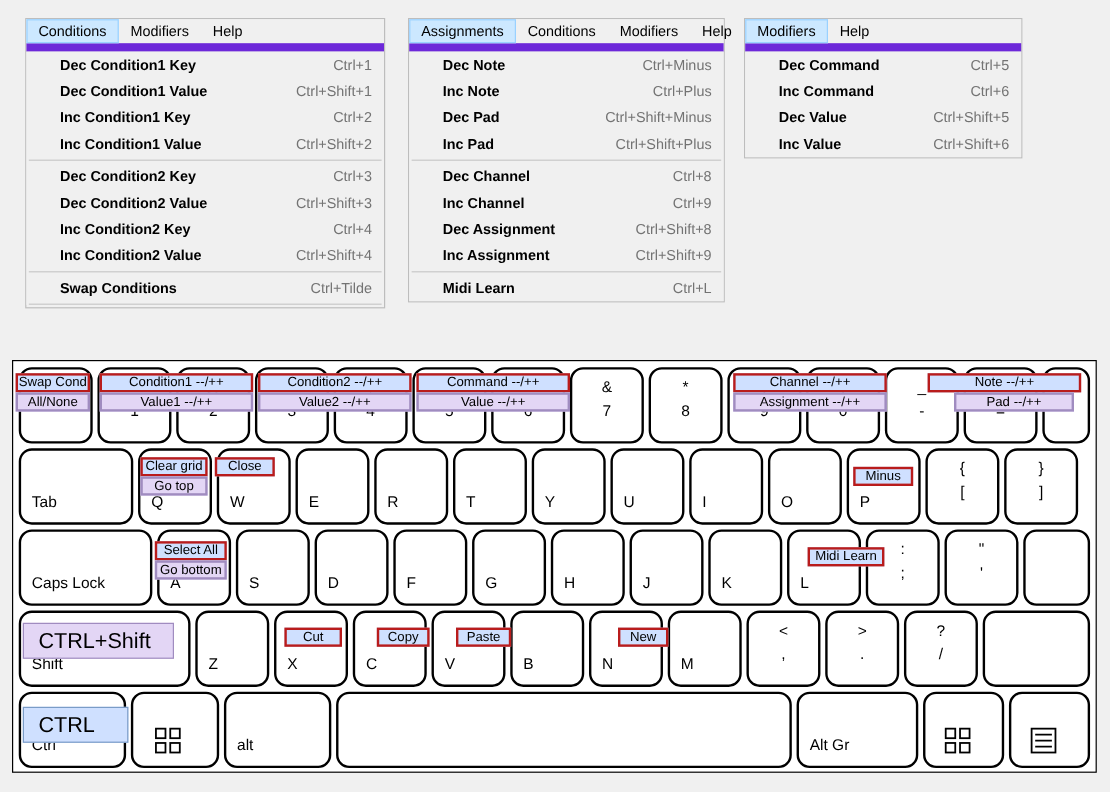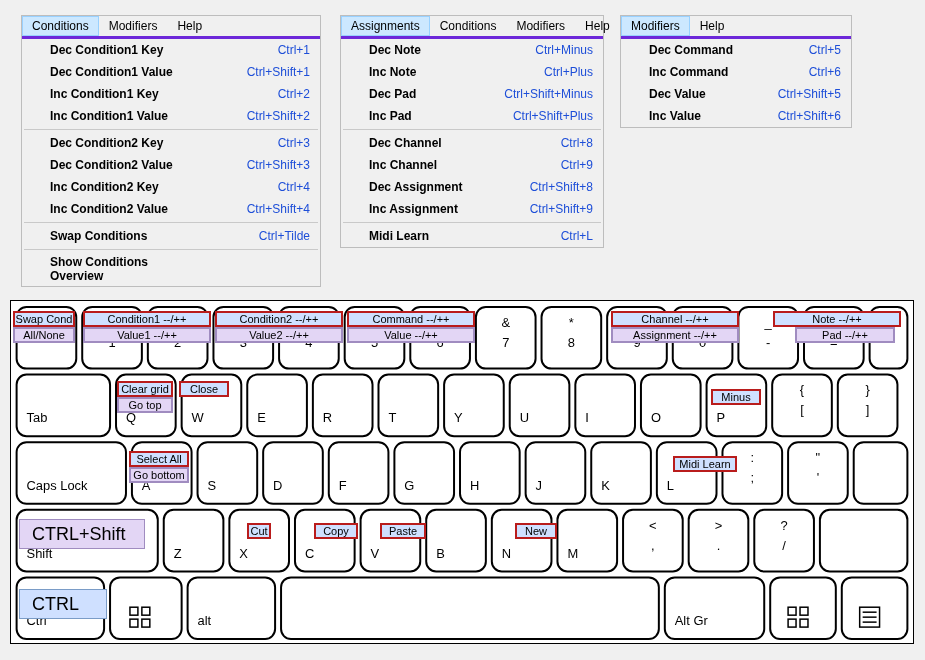--- a/index.html
+++ b/index.html
@@ -13,21 +13,21 @@
     overflow: hidden;
   }
   .menu-block {
     position: absolute;
     background: #f0f0f0;
     border: 1px solid #bdbdbd;
   }
   .menubar {
     display: flex;
     background: #f0f0f0;
-    border-bottom: 3px solid #6d28d9;
+    border-bottom: 7px solid #6d28d9;
   }
   .menubar-item {
     padding: 3px 10px 3px 10px;
     font-size: 12px;
     color: #000;
     cursor: default;
   }
   .menubar-item.selected {
     background: #cce8ff;
     border: 1px solid #99d1ff;
@@ -40,21 +40,21 @@
   .dropdown-row {
     display: flex;
     padding: 3px 10px 3px 28px;
     font-size: 12px;
     color: #000;
     cursor: default;
     min-height: 22px;
     align-items: center;
   }
   .dropdown-row .label { flex: 0 0 140px; font-weight: bold; }
-  .dropdown-row .shortcut { color: #1d4ed8; margin-left: auto; }
+  .dropdown-row .shortcut { color: #737373; margin-left: auto; }
   .dropdown-sep {
     border-top: 1px solid #c9c9c9;
     margin: 2px 2px;
   }
 
   
   #block-conditions { left: 21px; top: 15px; width: 300px; }
   #block-conditions .dropdown-row .label { flex: 0 0 150px; }
   #block-assignments { left: 340px; top: 15px; width: 264px; }
   #block-assignments .dropdown-row .label { flex: 0 0 110px; }
@@ -162,24 +162,20 @@
       <div class="dropdown-row">
         <span class="label">Inc Condition2 Value</span>
         <span class="shortcut">Ctrl+Shift+4</span>
       </div>
       <div class="dropdown-sep"></div>
       <div class="dropdown-row">
         <span class="label">Swap Conditions</span>
         <span class="shortcut">Ctrl+Tilde</span>
       </div>
       <div class="dropdown-sep"></div>
-      <div class="dropdown-row">
-        <span class="label">Show Conditions Overview</span>
-        <span class="shortcut"></span>
-      </div>
     </div>
 </div>
 
 <div class="menu-block" id="block-assignments">
   <div class="menubar">
     <div class="menubar-item selected">Assignments</div>
     <div class="menubar-item">Conditions</div>
     <div class="menubar-item">Modifiers</div>
     <div class="menubar-item">Help</div>
   </div>
@@ -414,20 +410,20 @@
 
   <div class="ov blue" style="left:106px; top:80px; width:56px;">Clear grid</div>
   <div class="ov purple" style="left:106px; top:96px; width:56px;">Go top</div>
   <div class="ov blue" style="left:168px; top:80px; width:50px;">Close</div>
   <div class="ov blue" style="left:700px; top:88px; width:50px;">Minus</div>
 
   <div class="ov blue" style="left:118px; top:150px; width:60px;">Select All</div>
   <div class="ov purple" style="left:118px; top:166px; width:60px;">Go bottom</div>
   <div class="ov blue" style="left:662px; top:155px; width:64px;">Midi Learn</div>
 
-  <div class="ov blue" style="left:236px; top:222px; width:24px;">Cut</div>
+  <div class="ov blue" style="left:226px; top:222px; width:48px;">Cut</div>
   <div class="ov blue" style="left:303px; top:222px; width:44px;">Copy</div>
   <div class="ov blue" style="left:369px; top:222px; width:46px;">Paste</div>
   <div class="ov blue" style="left:504px; top:222px; width:42px;">New</div>
 
   <div class="big-label" style="left:8px; top:218px; width:126px; height:30px;">CTRL+Shift</div>
   <div class="big-label blue" style="left:8px; top:288px; width:88px;  height:30px;">CTRL</div>
 </div>
 
 </body></html>

